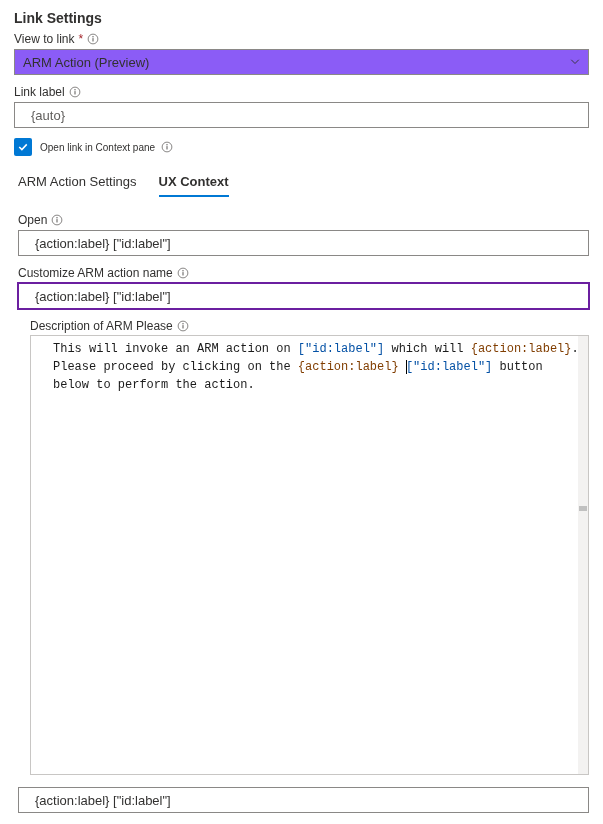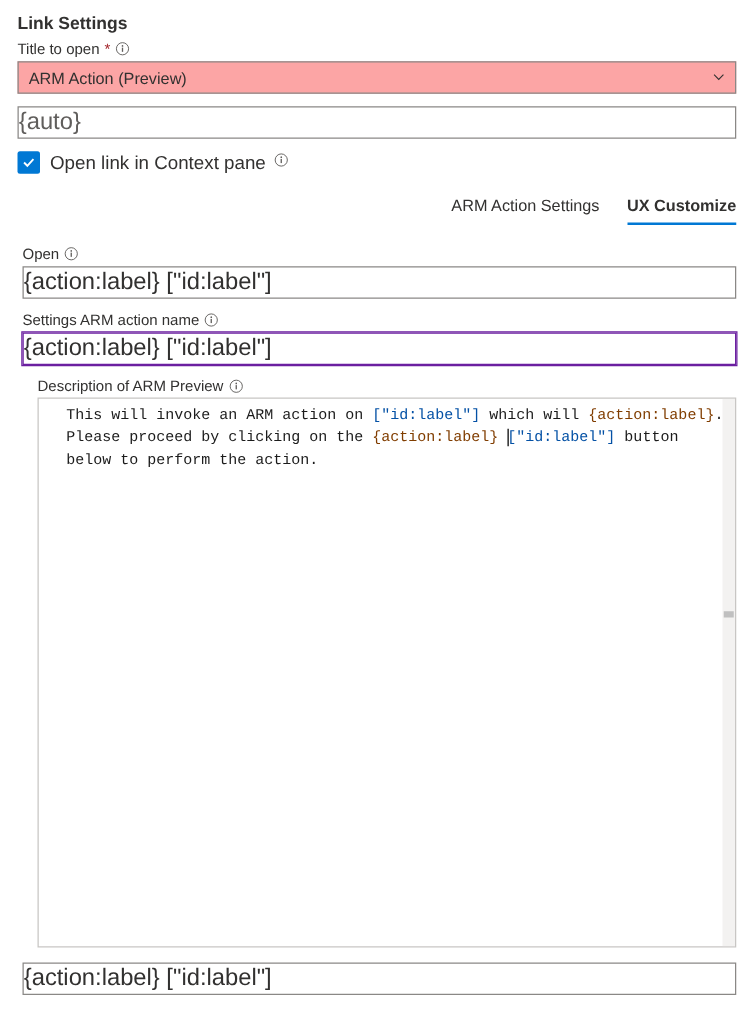--- a/index.html
+++ b/index.html
@@ -38,43 +38,43 @@
   .info-icon svg { width: 12px; height: 12px; }
   .select-wrap {
     position: relative;
     width: 100%;
     margin-bottom: 10px;
   }
   .select {
     width: 100%;
     height: 26px;
     border: 1px solid #8a8886;
-    background: #fca5a5;
+    background: #8b5cf6;
     font-size: 13px;
     padding: 0 28px 0 8px;
     display: flex;
     align-items: center;
     cursor: pointer;
   }
   .chevron {
     position: absolute;
     right: 8px;
     top: 50%;
     transform: translateY(-50%);
     width: 12px;
     height: 12px;
     pointer-events: none;
   }
   .text-input {
     width: 100%;
     height: 26px;
     border: 1px solid #8a8886;
     background: #ffffff;
-    font-size: 19px;
-    padding: 0 0;
+    font-size: 13px;
+    padding: 0 16px;
     color: #323130;
     font-family: inherit;
   }
   .text-input.placeholder-style { color: #605e5c; }
   .field-block { margin-bottom: 10px; }
   .checkbox-row {
     display: flex;
     align-items: center;
     gap: 8px;
     margin-top: 6px;
@@ -85,32 +85,31 @@
     height: 18px;
     background: #0078d4;
     display: flex;
     align-items: center;
     justify-content: center;
     border-radius: 2px;
     cursor: pointer;
   }
   .checkbox svg { width: 12px; height: 12px; }
   .checkbox-label {
-    font-size: 15px;
-    color: #323130;
-    display: flex;
-    align-items: flex-start;
+    font-size: 10px;
+    color: #323130;
+    display: flex;
+    align-items: center;
     gap: 6px;
   }
   .tabs {
     display: flex;
     gap: 22px;
     margin-bottom: 16px;
     padding-left: 4px;
-    justify-content: flex-end;
   }
   .tab {
     font-size: 13px;
     padding-bottom: 6px;
     cursor: pointer;
     color: #323130;
   }
   .tab.active {
     font-weight: 600;
     border-bottom: 2px solid #0078d4;
@@ -174,21 +173,21 @@
   }
   .bottom-section { margin-top: 12px; }
 </style>
 </head>
 <body>
 
 <div class="header-title">Link Settings</div>
 
 <div class="field-block">
   <div class="field-label">
-    <span>Title to open</span>
+    <span>View to link</span>
     <span class="required">*</span>
     <span class="info-icon">
       <svg viewBox="0 0 16 16">
           <circle cx="8" cy="8" r="6.5" fill="none" stroke="#605e5c" stroke-width="1"></circle>
           <circle cx="8" cy="5" r="0.9" fill="#605e5c"></circle>
           <rect x="7.3" y="6.8" width="1.4" height="4.5" fill="#605e5c"></rect>
         </svg>
     </span>
   </div>
   <div class="select-wrap">
@@ -197,20 +196,30 @@
     </div>
     <span class="chevron">
       <svg viewBox="0 0 16 16">
           <path d="M3 5 L8 10 L13 5" fill="none" stroke="#323130" stroke-width="1.2"></path>
         </svg>
     </span>
   </div>
 </div>
 
 <div class="field-block">
+  <div class="field-label">
+    <span>Link label</span>
+    <span class="info-icon">
+      <svg viewBox="0 0 16 16">
+          <circle cx="8" cy="8" r="6.5" fill="none" stroke="#605e5c" stroke-width="1"></circle>
+          <circle cx="8" cy="5" r="0.9" fill="#605e5c"></circle>
+          <rect x="7.3" y="6.8" width="1.4" height="4.5" fill="#605e5c"></rect>
+        </svg>
+    </span>
+  </div>
   <input class="text-input placeholder-style" value="{auto}" style="">
 </div>
 
 <div class="checkbox-row">
   <div class="checkbox">
     <svg viewBox="0 0 16 16">
         <path d="M3 8 L6.5 11.5 L13 4.5" fill="none" stroke="#ffffff" stroke-width="2"></path>
       </svg>
   </div>
   <div class="checkbox-label">
@@ -220,55 +229,55 @@
           <circle cx="8" cy="8" r="6.5" fill="none" stroke="#605e5c" stroke-width="1"></circle>
           <circle cx="8" cy="5" r="0.9" fill="#605e5c"></circle>
           <rect x="7.3" y="6.8" width="1.4" height="4.5" fill="#605e5c"></rect>
         </svg>
     </span>
   </div>
 </div>
 
 <div class="tabs">
   <div class="tab">ARM Action Settings</div>
-  <div class="tab active">UX Customize</div>
+  <div class="tab active">UX Context</div>
 </div>
 
 <div class="tab-content">
 
   <div class="field-block">
     <div class="field-label">
       <span>Open</span>
       <span class="info-icon">
         <svg viewBox="0 0 16 16">
             <circle cx="8" cy="8" r="6.5" fill="none" stroke="#605e5c" stroke-width="1"></circle>
             <circle cx="8" cy="5" r="0.9" fill="#605e5c"></circle>
             <rect x="7.3" y="6.8" width="1.4" height="4.5" fill="#605e5c"></rect>
           </svg>
       </span>
     </div>
     <input class="text-input" value="{action:label} [&quot;id:label&quot;]" style="">
   </div>
 
   <div class="field-block">
     <div class="field-label">
-      <span>Settings ARM action name</span>
+      <span>Customize ARM action name</span>
       <span class="info-icon">
         <svg viewBox="0 0 16 16">
             <circle cx="8" cy="8" r="6.5" fill="none" stroke="#605e5c" stroke-width="1"></circle>
             <circle cx="8" cy="5" r="0.9" fill="#605e5c"></circle>
             <rect x="7.3" y="6.8" width="1.4" height="4.5" fill="#605e5c"></rect>
           </svg>
       </span>
     </div>
     <input class="text-input focused" value="{action:label} [&quot;id:label&quot;]" style="">
   </div>
 
   <div class="desc-label">
-    <span>Description of ARM Preview</span>
+    <span>Description of ARM Please</span>
     <span class="info-icon">
       <svg viewBox="0 0 16 16">
           <circle cx="8" cy="8" r="6.5" fill="none" stroke="#605e5c" stroke-width="1"></circle>
           <circle cx="8" cy="5" r="0.9" fill="#605e5c"></circle>
           <rect x="7.3" y="6.8" width="1.4" height="4.5" fill="#605e5c"></rect>
         </svg>
     </span>
   </div>
   <div class="editor">
     <div class="editor-line"><span>This will invoke an ARM action on </span><span class="tok-blue">["id:label"]</span><span> which will </span><span class="tok-brown">{action:label}</span><span>. Please proceed by clicking on the </span><span class="tok-brown">{action:label}</span><span> </span><span class="cursor"></span><span class="tok-blue">["id:label"]</span><span> button below to perform the action.</span></div>

